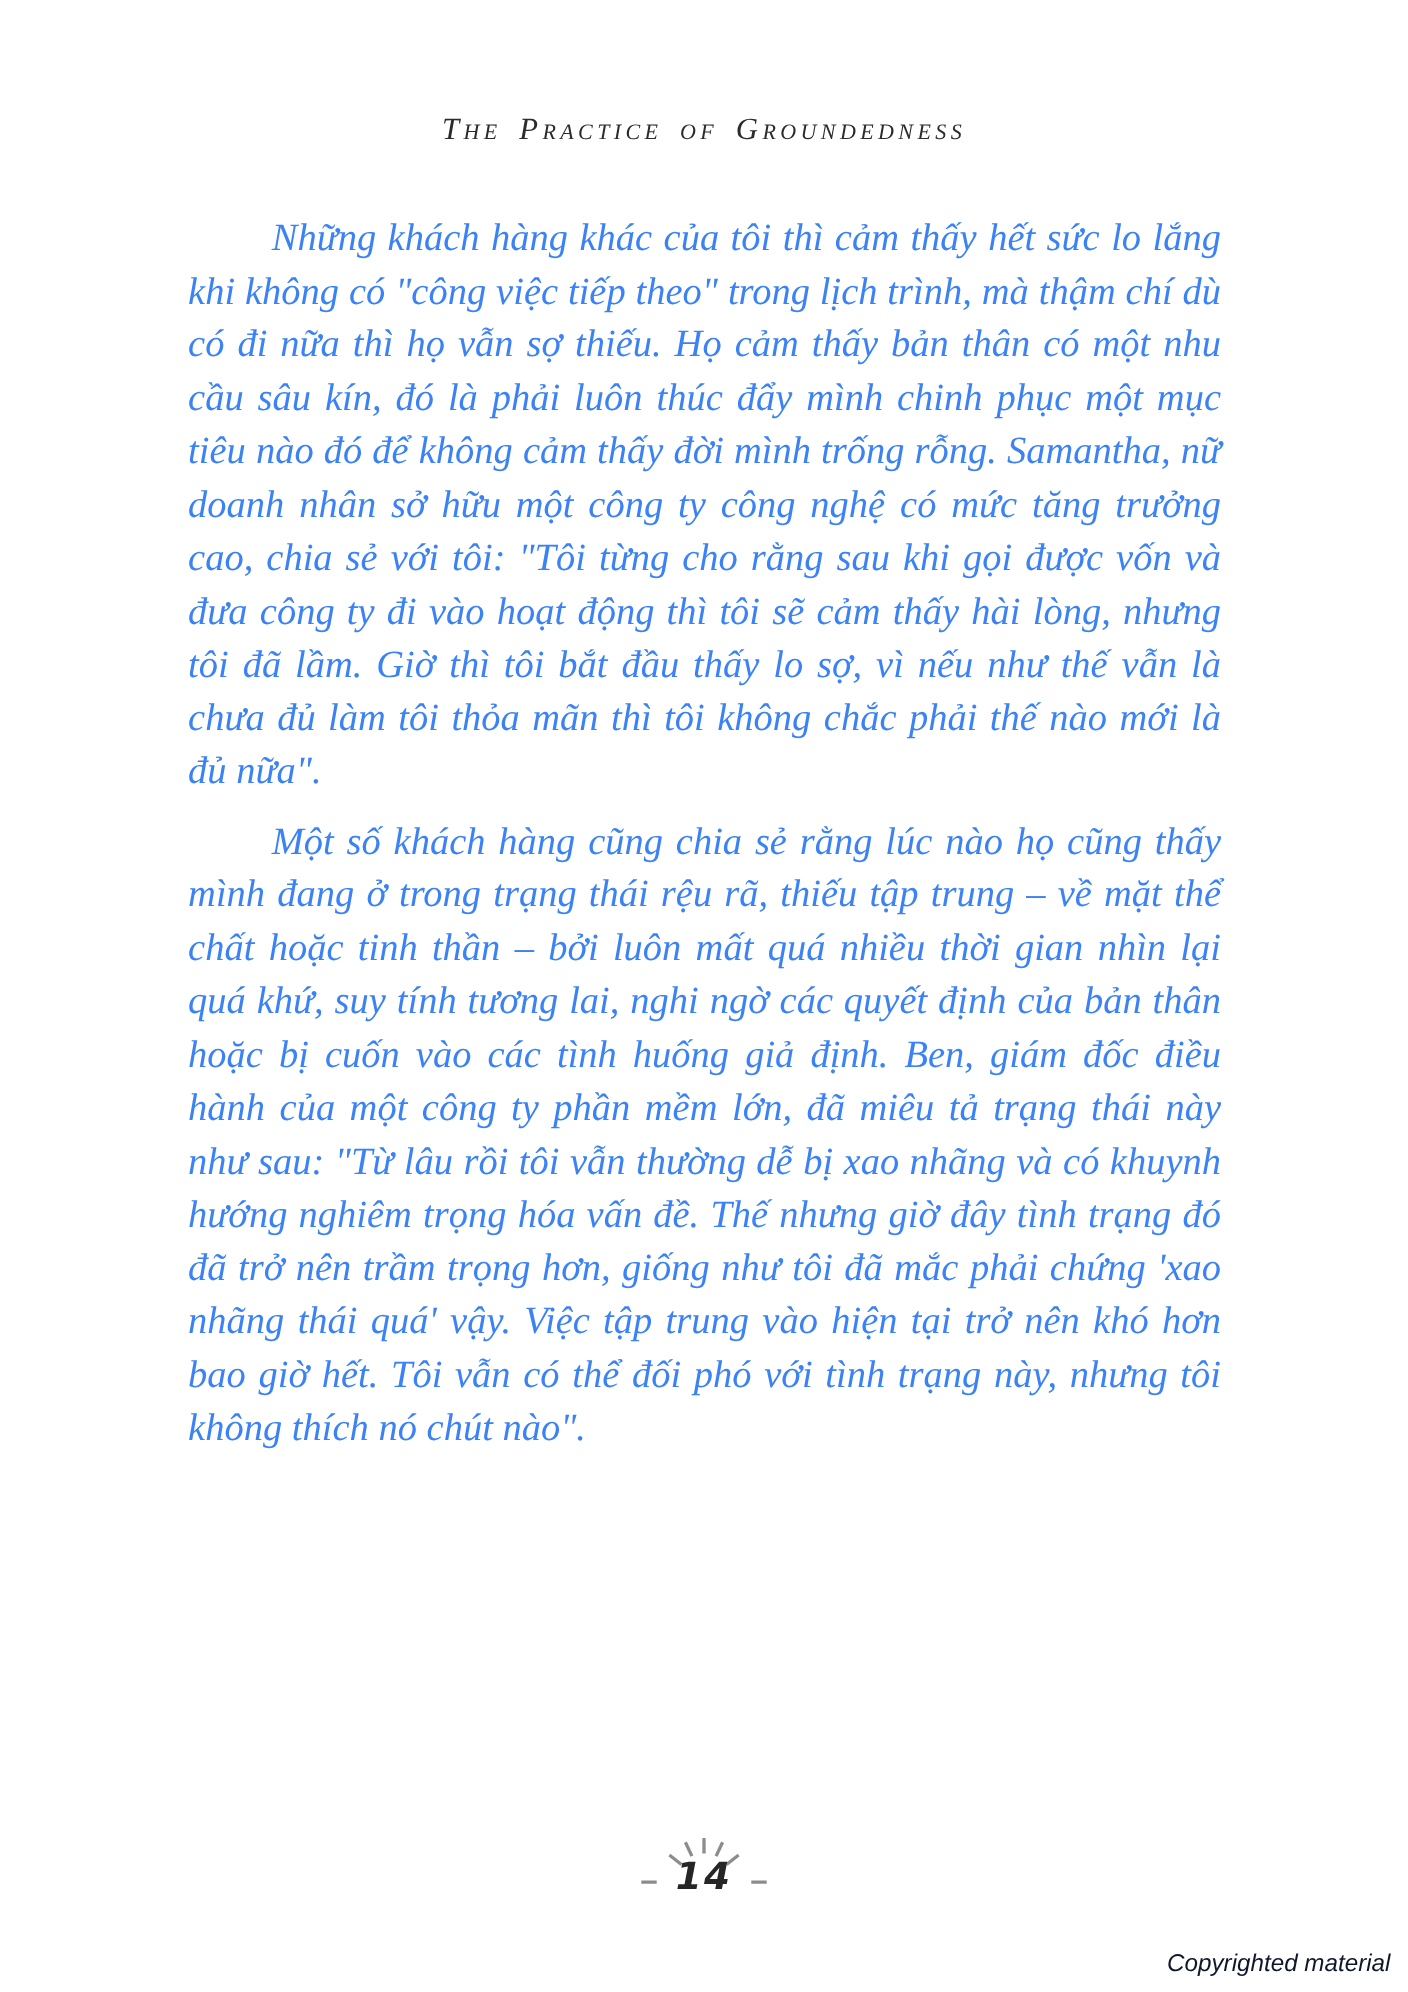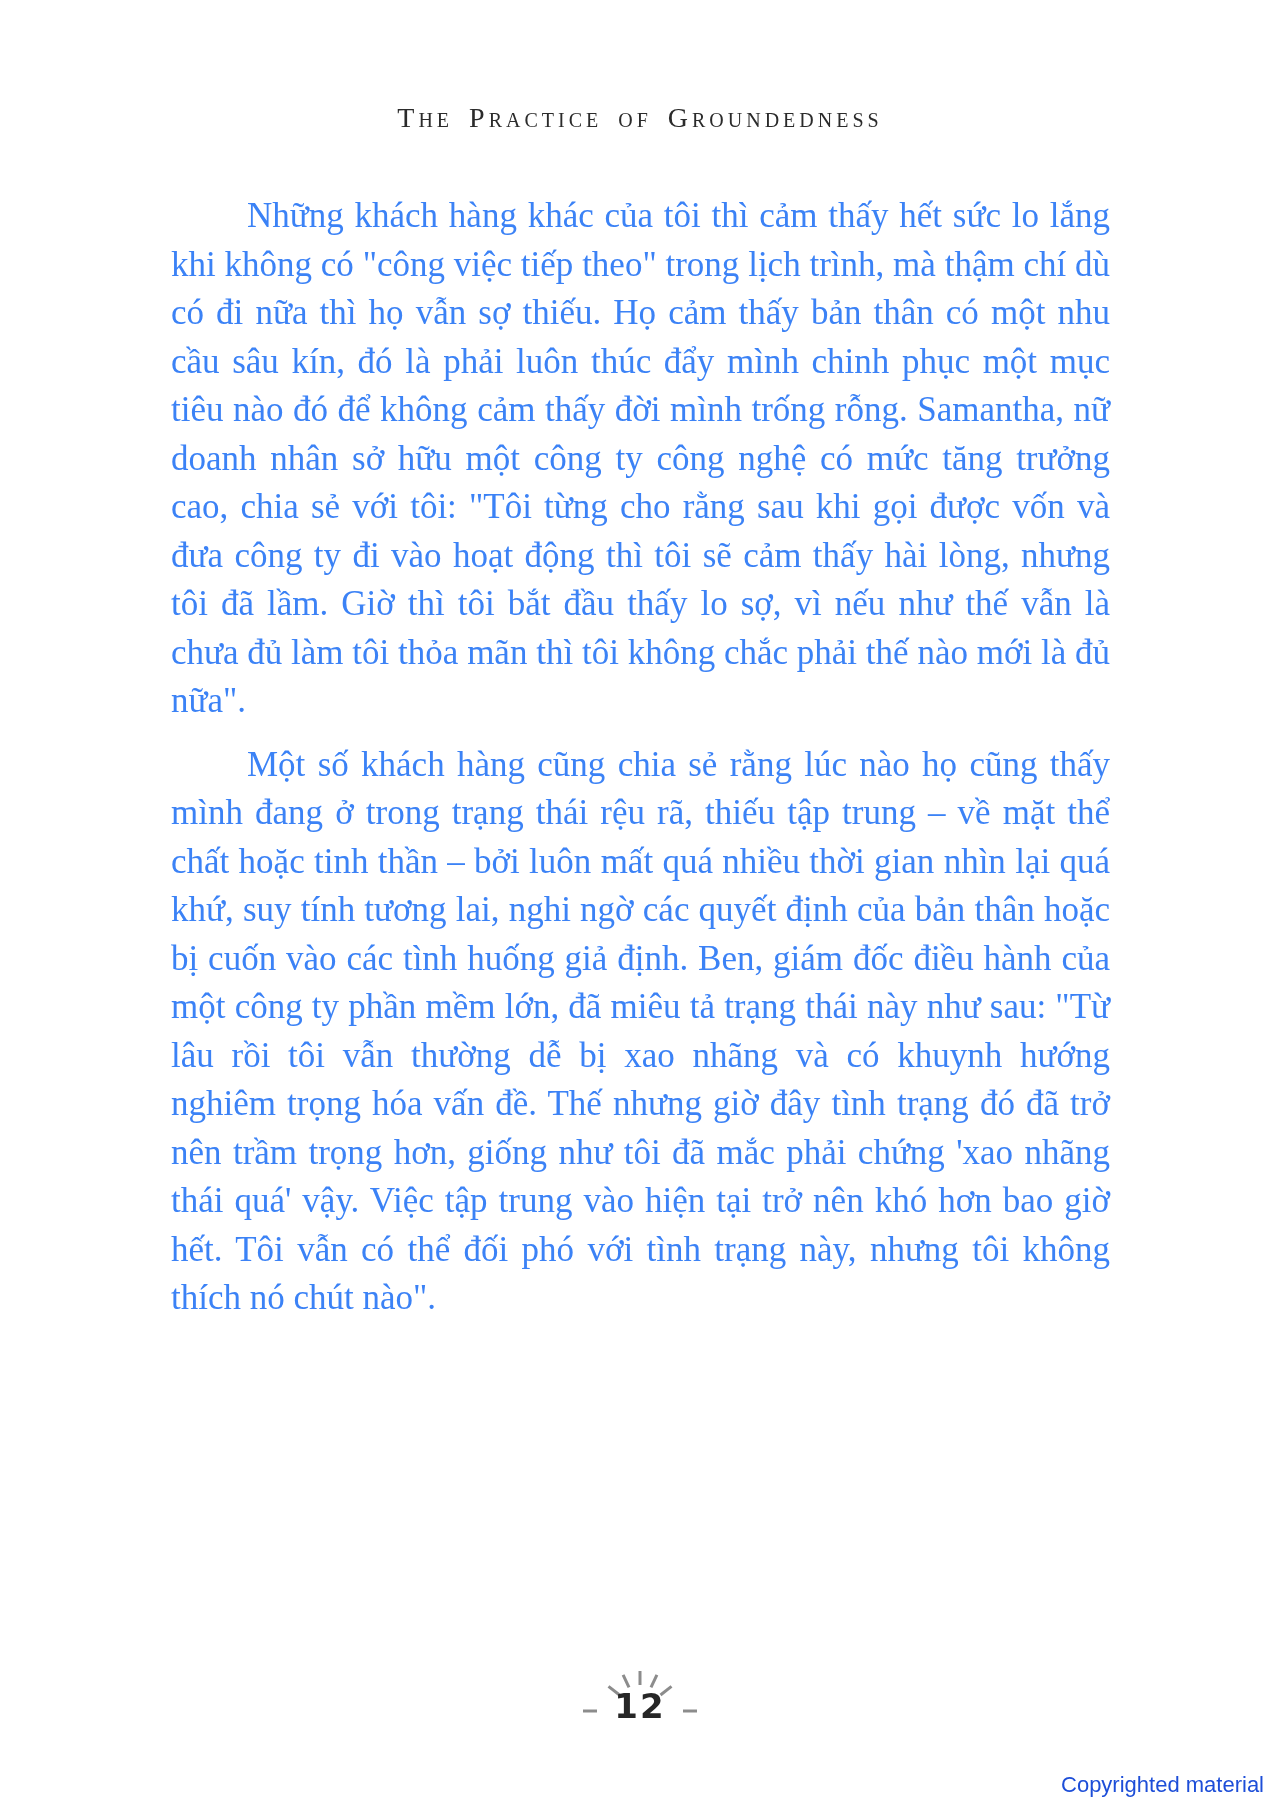--- a/index.html
+++ b/index.html
@@ -3,20 +3,21 @@
 <meta charset="utf-8">
 <style>
   html, body { margin: 0; padding: 0; background: #ffffff; }
   .page {
     position: relative;
     width: 1280px;
     height: 1811px;
     background: #ffffff;
     overflow: hidden;
     font-family: "Liberation Serif", "DejaVu Serif", serif;
+    font-style: italic;
   }
   .running-header {
     position: absolute;
     top: 102px;
     left: 170px;
     width: 940px;
     text-align: center;
     font-variant: small-caps;
     font-size: 28px;
     letter-spacing: 4px;
@@ -61,21 +62,21 @@
     line-height: 34px;
     color: #262626;
     letter-spacing: 2px;
   }
   .copyright-notice {
     position: absolute;
     top: 1772px;
     right: 16px;
     font-family: "Liberation Sans", sans-serif;
     font-size: 22px;
-    color: #1d4ed8;
+    color: #0f172a;
   }
 </style>
 </head>
 <body>
 
 <div class="page">
 
   <div class="running-header">The Practice of Groundedness</div>
 
   <div class="body-text">
@@ -86,18 +87,18 @@
   <div class="footer-ornament">
     <svg width="130" height="60" viewBox="0 0 130 60" fill="none" stroke="#8c8c8c" stroke-width="3" stroke-linecap="butt">
       <line x1="8" y1="51" x2="22" y2="51"></line>
       <line x1="44.5" y1="35" x2="33.5" y2="26.4"></line>
       <line x1="54" y1="27.4" x2="48.1" y2="14.8"></line>
       <line x1="65" y1="25" x2="65" y2="11"></line>
       <line x1="76" y1="27.4" x2="81.9" y2="14.8"></line>
       <line x1="85.5" y1="35" x2="96.5" y2="26.4"></line>
       <line x1="108" y1="51" x2="122" y2="51"></line>
     </svg>
-    <div class="page-number">12</div>
+    <div class="page-number">14</div>
   </div>
 
   <div class="copyright-notice">Copyrighted material</div>
 
 </div>
 
 </body></html>

